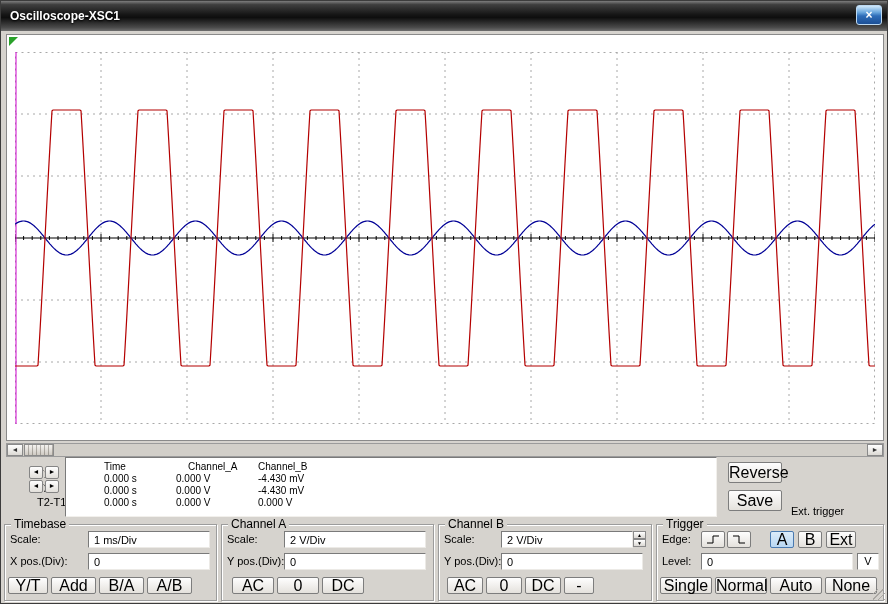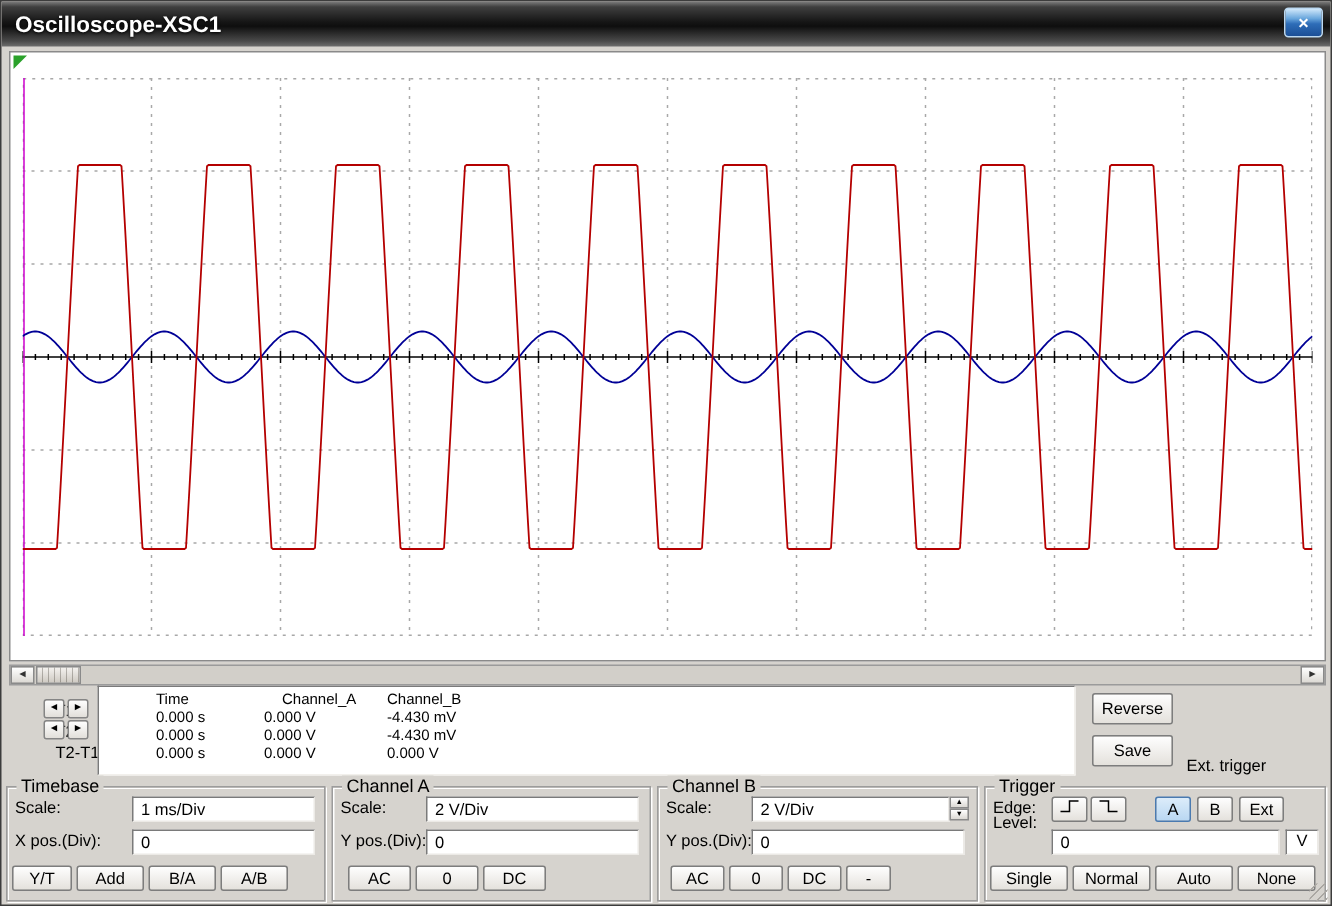--- a/index.html
+++ b/index.html
@@ -3,21 +3,21 @@
 <meta charset="utf-8">
 <style>
   * { margin:0; padding:0; box-sizing:border-box; font-family:"Liberation Sans", sans-serif; }
   html,body { background:#d6d3ce; }
   body { width:888px; height:604px; overflow:hidden; }
   .window { position:relative; width:888px; height:604px; background:#d6d3ce; border:1px solid #3c3c3c; overflow:hidden; }
 
   .titlebar { position:absolute; left:0; top:0; width:100%; height:30px;
     background:linear-gradient(180deg,#7d7d7d 0%,#3f3f3f 12%,#161616 45%,#0e0e0e 55%,#4a4a4a 88%,#6e6e6e 100%);
     display:flex; align-items:center; }
-  .titlebar .title { color:#fff; font-weight:bold; font-size:15px; padding-left:9px; text-shadow:0 1px 2px #000; }
+  .titlebar .title { color:#fff; font-weight:bold; font-size:12px; padding-left:9px; text-shadow:0 1px 2px #000; }
   .close { position:absolute; top:4px; right:5px; width:26px; height:20px; border-radius:3px;
     border:1px solid #bcd9f2; background:linear-gradient(180deg,#cfe7fa 0%,#6aa7dd 35%,#2e6db8 55%,#1b4f96 100%);
     color:#fff; font-size:12px; font-weight:bold; text-align:center; line-height:18px; cursor:pointer; }
 
   .scope { position:absolute; left:5px; top:33px; width:878px; height:407px; background:#fff; border:1px solid #8a8a8a; }
   #plot-svg { position:absolute; left:8px; top:17px; width:860px; height:372px; }
   .cursor-handle { position:absolute; left:2px; top:2px; width:0; height:0;
     border-top:9px solid #2aa12a; border-right:9px solid transparent; }
 
   .scrollbar { position:absolute; left:5px; top:442px; width:878px; height:14px; background:#d2cfc9; border:1px solid #9b9b9b; }
@@ -29,21 +29,21 @@
     background-blend-mode:multiply; border:1px solid #8a8a8a; }
 
   .meas-label { position:absolute; font-size:11px; color:#000;margin-left:28px; }
   .arrow-btn { position:absolute; width:14px; height:13px; font-size:7px; line-height:10px; text-align:center;
     background:linear-gradient(#fefefe,#e2dfda); border:1px solid #858585; border-radius:2px; cursor:pointer; }
   .readout { position:absolute; left:64px; top:456px; width:652px; height:60px; background:#fff;
     border:1px solid; border-color:#7a7a7a #f2f0ec #f2f0ec #7a7a7a; }
   .readout span { position:absolute; font-size:10px; white-space:nowrap; color:#000; }
 
   .btn { background:linear-gradient(#fefefe,#e4e1dc); border:1px solid #7d7d7d; border-radius:2px;
-    font-size:11px; color:#000; cursor:pointer; }
+    font-size:16px; color:#000; cursor:pointer; }
   .reverse-btn { position:absolute; left:727px; top:461px; width:54px; height:21px; }
   .save-btn { position:absolute; left:727px; top:489px; width:54px; height:21px; }
   .ext-trig { position:absolute; left:790px; top:504px; font-size:11px; }
 
   .group { position:absolute; top:523px; height:77px; border:1px solid #9c9c9c;
     box-shadow:inset 1px 1px 0 #ffffff, 1px 1px 0 #ffffff; }
   .gtitle { position:absolute; top:-8px; left:6px; background:#d6d3ce; padding:0 3px; font-size:12px; }
   .lbl { position:absolute; font-size:11px; }
   .field { position:absolute; height:17px; border:1px solid; border-color:#7a7a7a #eceae6 #eceae6 #7a7a7a;
     background:#fff; font-size:11px; padding:0 2px 0 5px; color:#000; }
@@ -280,21 +280,21 @@
         </svg>
     </button>
     <button class="btn sm" style="left:70px;top:6px;width:24px">
       <svg width="14" height="11">
           <polyline points="1,2 7,2 7,9 13,9" fill="none" stroke="#000"></polyline>
         </svg>
     </button>
     <button class="btn sm active" style="left:113px;top:6px;width:24px">A</button>
     <button class="btn sm" style="left:141px;top:6px;width:24px">B</button>
     <button class="btn sm" style="left:169px;top:6px;width:30px">Ext</button>
-    <span class="lbl" style="left:5px;top:18px">Level:</span>
+    <span class="lbl" style="left:5px;top:30px">Level:</span>
     <input class="field" style="left: 44px; top: 28px; width: 152px;" value="0">
     <div class="unit-box" style="left:200px;top:28px;width:22px">V</div>
     <button class="btn sm" style="left:3px;top:52px;width:52px">Single</button>
     <button class="btn sm" style="left:58px;top:52px;width:52px">Normal</button>
     <button class="btn sm" style="left:113px;top:52px;width:52px">Auto</button>
     <button class="btn sm" style="left:168px;top:52px;width:52px">None</button>
   </div>
 
   <div class="grip"></div>
 </div>

